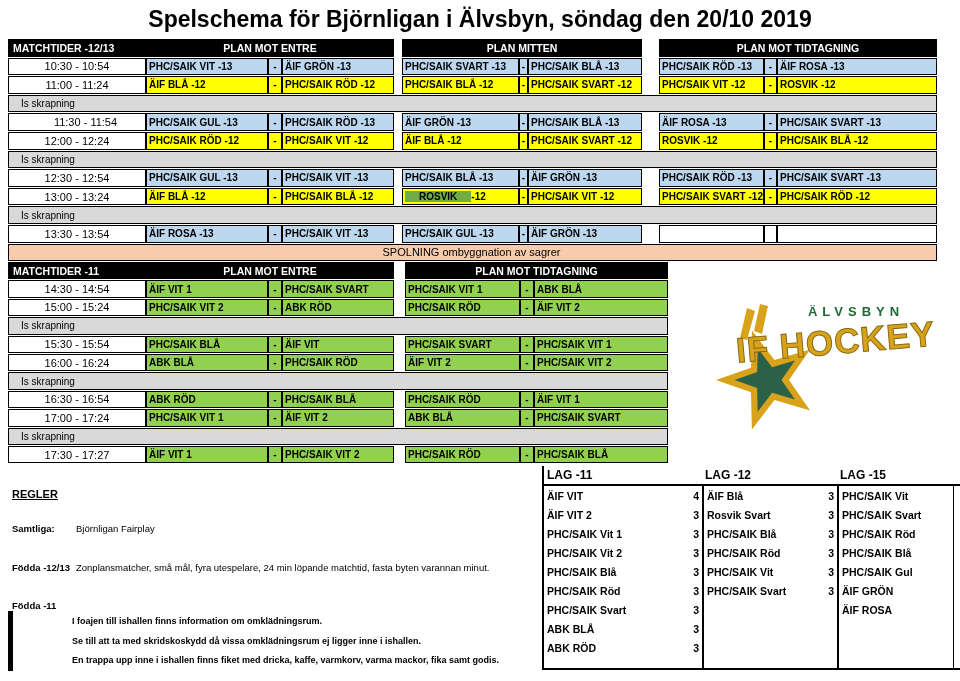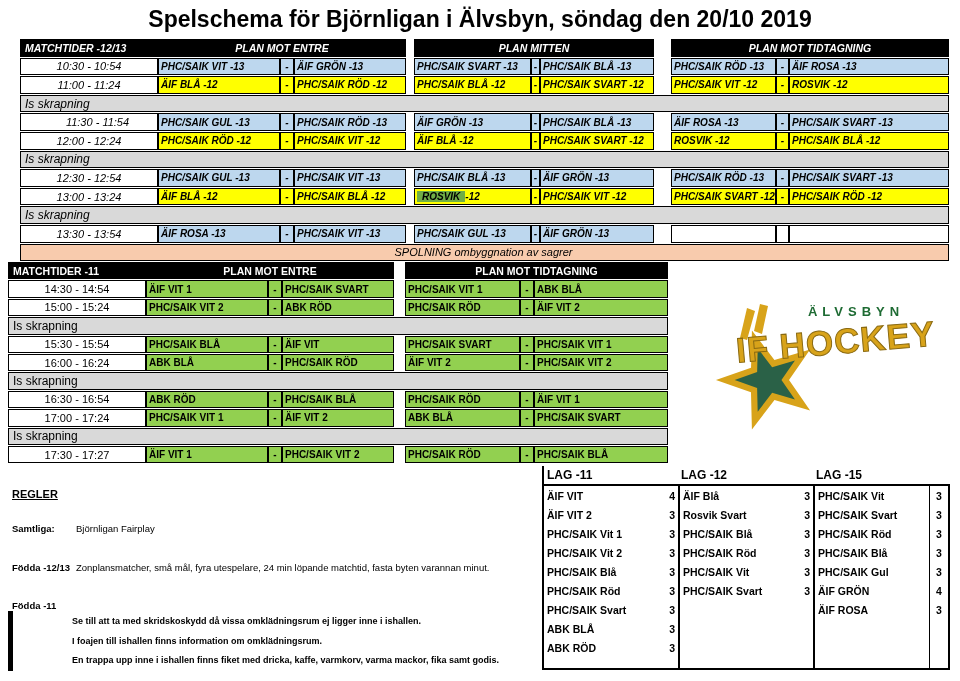--- a/index.html
+++ b/index.html
@@ -2,42 +2,42 @@
 <html style="--blue: #BDD7EE; --yellow: #FFFF00; --green: #92D050; --gray: #D9D9D9; --orange: #F8CBAD; --highlight_green: #70AD47; --header_bg: #000000; --header_text: #FFFFFF; --logo_gold: #D8A31A; --logo_green: #1E6B33;"><head>
 <meta charset="utf-8">
 <style>
   html,body{margin:0;padding:0;background:#fff;}
   .page{position:relative;width:960px;height:681px;background:#fff;overflow:hidden;
         font-family:"Liberation Sans","DejaVu Sans",sans-serif;color:#000;}
   .title{position:absolute;top:6px;left:0;right:0;text-align:center;
          font-size:23px;font-weight:bold;}
 
   
-  #table1{position:absolute;left:20px;top:39px;display:grid;row-gap:1px;grid-auto-rows:17.6px;
-          grid-template-columns:138px 122px 14px 112px 8px 117px 9px 114px 17px 105px 13px 160px;font-style:italic;}
+  #table1{position:absolute;left:8px;top:39px;display:grid;row-gap:1px;grid-auto-rows:17.6px;
+          grid-template-columns:138px 122px 14px 112px 8px 117px 9px 114px 17px 105px 13px 160px;}
   #table2{position:absolute;left:8px;top:262px;display:grid;row-gap:1px;grid-auto-rows:17.4px;
           grid-template-columns:138px 122px 14px 112px 11px 115px 14px 134px;}
   .c{border:1px solid #000;display:flex;align-items:center;padding:0 2px;overflow:hidden;
      white-space:nowrap;box-sizing:border-box;font-size:10px;font-weight:bold;background:#fff;}
   .hdr{background:var(--header_bg);color:var(--header_text);font-size:10.5px;justify-content:center;}
   .thdr{justify-content:flex-start;padding-left:4px;}
   .ctr{justify-content:center;}
   .timec{font-weight:normal;font-size:11px;justify-content:center;}
   .dash{justify-content:center;padding:0;}
-  .note{font-weight:normal;font-size:12px;padding-left:4px;}
+  .note{font-weight:normal;font-size:10px;padding-left:12px;}
   .note.ctr{justify-content:center;padding-left:0;font-size:11px;}
   .bg-blue{background:var(--blue);} .bg-yellow{background:var(--yellow);}
   .bg-green{background:var(--green);} .bg-gray{background:var(--gray);}
   .bg-orange{background:var(--orange);} .bg-white{background:#fff;}
-  .hl{background:var(--highlight_green);padding:0 5px;}
+  .hl{background:var(--highlight_green);padding:0 14px;}
 
   
   #standings{position:absolute;left:542px;top:466px;display:flex;align-items:flex-start;}
   .lag-col{width:137px;margin-left:-2px;}
-  .lag-col:first-child{margin-left:0;width:138px;}
+  .lag-col:first-child{margin-left:0;width:162px;}
   .lag-title{height:18px;line-height:18px;font-weight:bold;font-size:12px;padding-left:3px;}
   .lag-col:first-child .lag-title{border-left:2px solid #000;}
   .lag-box{position:relative;border:2px solid #000;height:186px;box-sizing:border-box;background:#fff;}
   .lag-row{display:flex;height:19px;align-items:center;font-size:10.5px;font-weight:bold;}
   .lag-name{flex:1;padding-left:3px;white-space:nowrap;overflow:hidden;}
   .lag-num{width:18px;text-align:right;padding-right:3px;}
   .lag-col.has-numcol .lag-num{text-align:center;padding-right:0;}
   .numline{position:absolute;top:0;bottom:0;right:18px;width:1px;background:#000;}
 
   
@@ -331,18 +331,18 @@
           <div class="rule-text">Zonplansmatcher, små mål, fyra utespelare, 24 min löpande matchtid, fasta byten varannan minut.</div>
         </div>
         <div class="rule-row">
           <div class="rule-label">Födda -11</div>
         </div>
       </div>
   </div>
 
   <div class="black-bar"></div>
   <div class="info" id="info">
+      <div class="info-line">I foajen till ishallen finns information om omklädningsrum.</div>
       <div class="info-line">Se till att ta med skridskoskydd då vissa omklädningsrum ej ligger inne i ishallen.</div>
-      <div class="info-line">I foajen till ishallen finns information om omklädningsrum.</div>
       <div class="info-line">En trappa upp inne i ishallen finns fiket med dricka, kaffe, varmkorv, varma mackor, fika samt godis.</div>
     </div>
 
 </div>
 
 </body></html>

